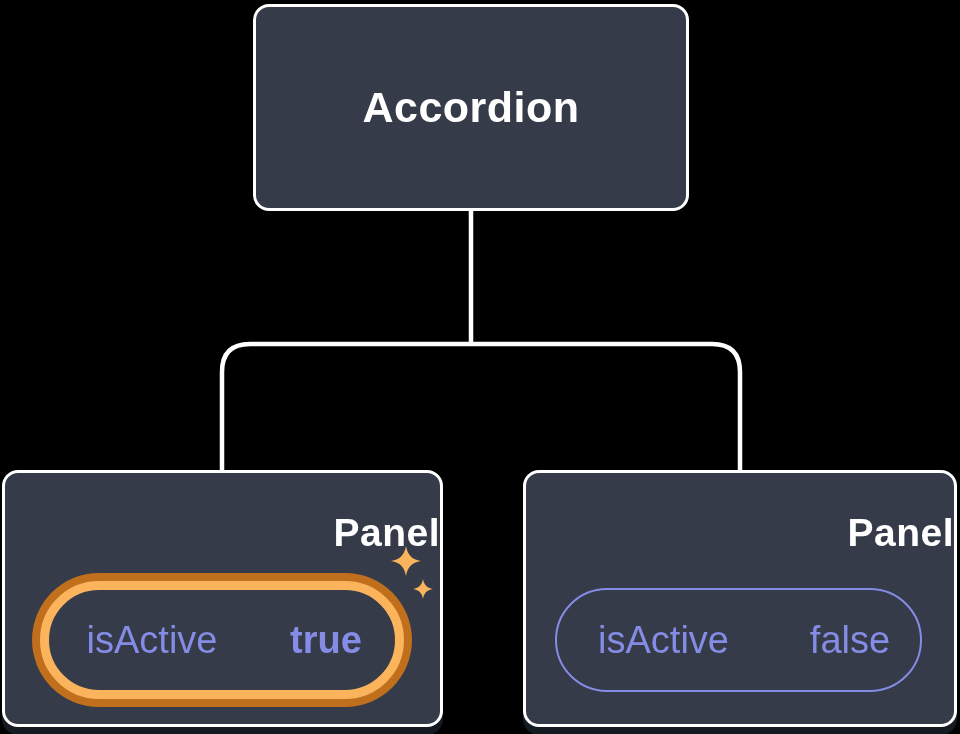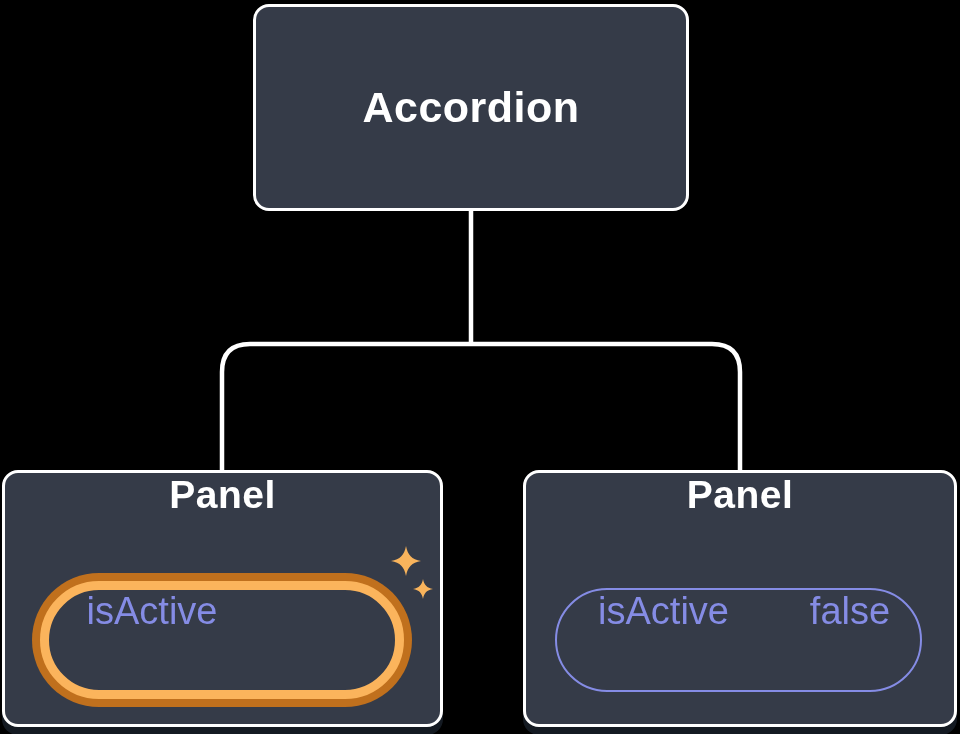--- a/index.html
+++ b/index.html
@@ -18,26 +18,26 @@
   }
   .node-accordion{
     left:253px;top:4px;width:436px;height:207px;
     display:flex;align-items:center;justify-content:center;
     font-size:43px;font-weight:700;letter-spacing:0.5px;
   }
   .node-panel{width:441px;height:257px;box-shadow:0 8px 0 rgba(24,30,40,0.85);}
   .node-panel-left{left:2px;top:470px;}
   .node-panel-right{left:523px;top:470px;width:434px;}
   .panel-title{
-    text-align:center;
+    margin-top:38px;text-align:right;
     font-size:39px;font-weight:700;letter-spacing:0.5px;color:#FFFFFF;
   }
   .pill{
     position:absolute;z-index:2;box-sizing:border-box;
-    border-radius:999px;display:flex;align-items:flex-start;overflow:hidden;
+    border-radius:999px;display:flex;align-items:center;overflow:hidden;
   }
   .pill-highlight{
     left:40px;top:581px;width:364px;height:118px;
     border:9px solid #FBB45C;
     box-shadow:0 0 0 8px #C0701D;
     background:#353B48;
   }
   .pill-plain{
     left:555px;top:588px;width:367px;height:104px;
     border:2px solid #858CE5;
@@ -67,20 +67,21 @@
   <div class="node node-accordion">
     <span>Accordion</span>
   </div>
 
   <div class="node node-panel node-panel-left">
     <div class="panel-title">Panel</div>
   </div>
   <div class="pill pill-highlight">
     <div class="cell cell-name">isActive</div>
     <div class="divider"></div>
+    <div class="cell cell-value">true</div>
   </div>
   <svg class="sparkles-svg" width="48" height="60" viewBox="0 0 48 60" aria-hidden="true">
     <path d="M18 3 C19.8 12.3, 23.7 16.2, 33 18 C23.7 19.8, 19.8 23.7, 18 33 C16.2 23.7, 12.3 19.8, 3 18 C12.3 16.2, 16.2 12.3, 18 3 Z" fill="#F9B45C"></path>
     <path d="M35 36 C36.2 42.2, 38.8 44.8, 45 46 C38.8 47.2, 36.2 49.8, 35 56 C33.8 49.8, 31.2 47.2, 25 46 C31.2 44.8, 33.8 42.2, 35 36 Z" fill="#F9B45C"></path>
   </svg>
 
   <div class="node node-panel node-panel-right">
     <div class="panel-title">Panel</div>
   </div>
   <div class="pill pill-plain">

